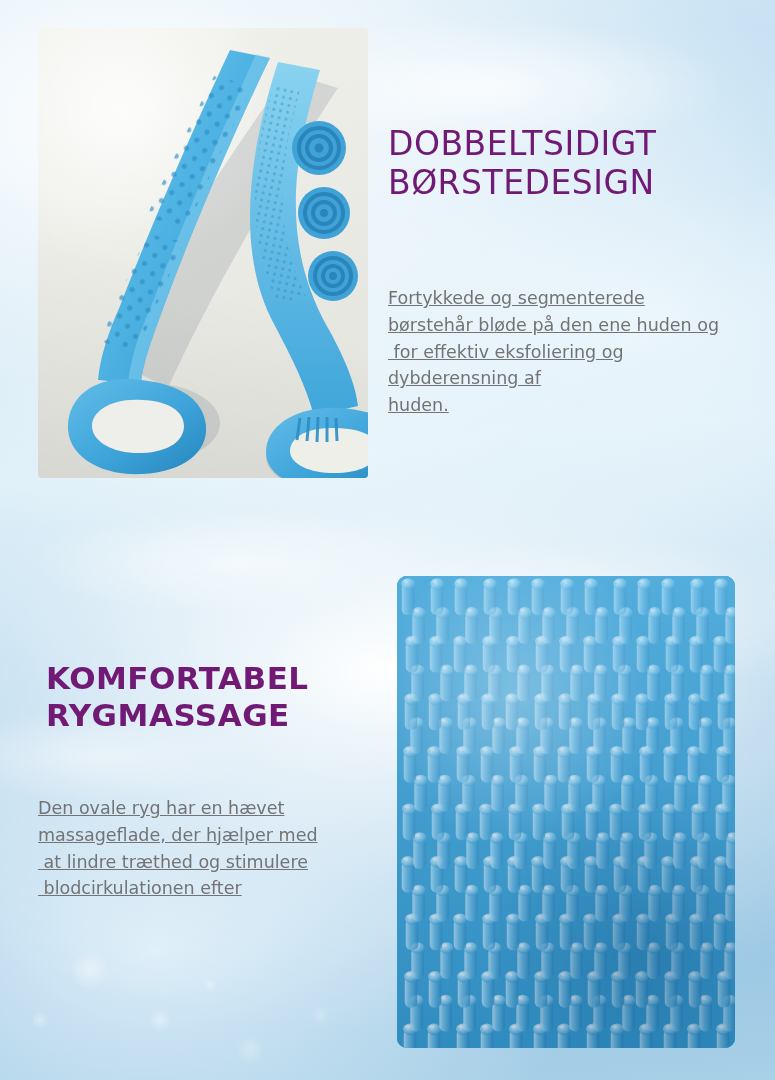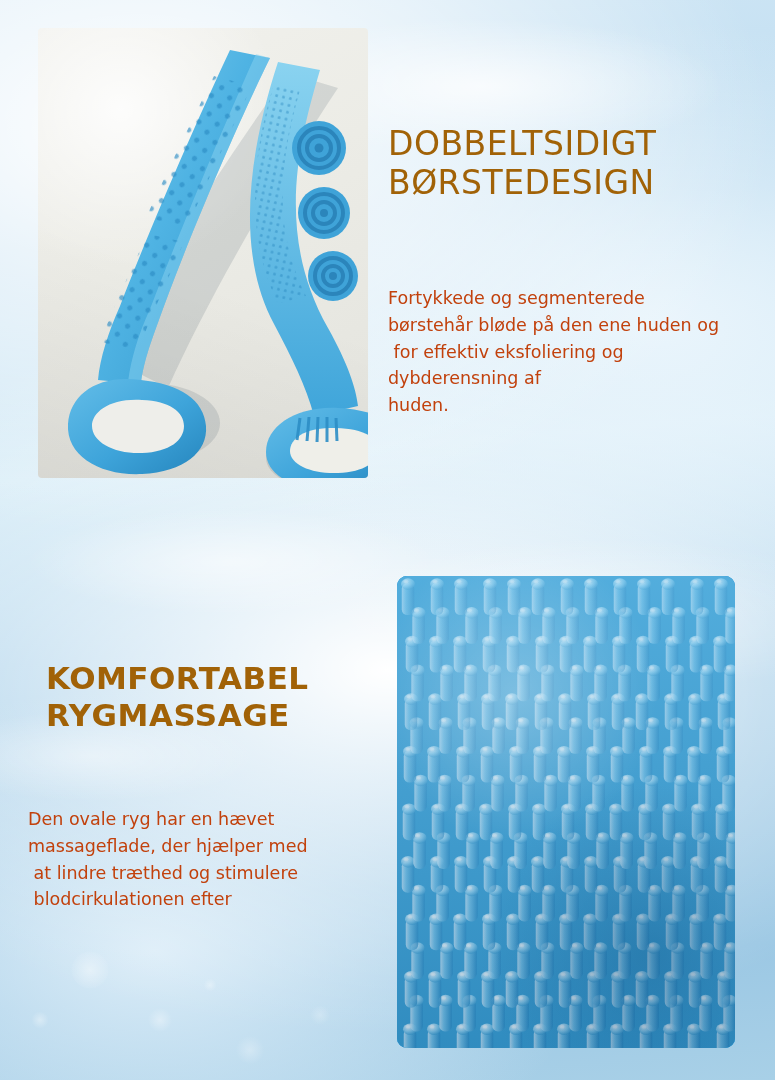--- a/index.html
+++ b/index.html
@@ -70,38 +70,39 @@
     background:
       radial-gradient(ellipse 70% 50% at 25% 18%, rgba(255,255,255,0.85), rgba(255,255,255,0) 70%),
       linear-gradient(200deg, rgba(0,0,0,0) 55%, rgba(0,0,0,0.07) 100%);
   }
 
   
   .strap-wrap { position: absolute; inset: 0; }
 
   .headline {
     position: absolute;
-    color: #a16207;
+    color: #701a75;
     font-family: "DejaVu Sans", sans-serif;
     font-weight: 400;
     letter-spacing: 0.5px;
     line-height: 1.18;
   }
   .h1-main {
     left: 388px;
     top: 125px;
     font-size: 33px;
     width: 370px;
   }
   .body-copy {
     position: absolute;
-    color: #c2410c;
+    color: #737373;
     font-size: 17.5px;
     line-height: 1.53;
     width: 372px;
+    text-decoration: underline;
   }
   .p1 {
     left: 388px;
     top: 285px;
   }
   .p1 .ln { display: block; white-space: pre; }
 
   
   .section-two {
     position: absolute;
@@ -122,25 +123,24 @@
   }
 
   .h2-main {
     left: 46px;
     top: 140px;
     font-size: 31px;
     width: 340px;
     font-weight: bold;
   }
   .p2 {
-    left: 28px;
+    left: 38px;
     top: 275px;
     width: 350px;
     font-size: 17.5px;
-    margin-top: 11px;
   }
   .p2 .ln { display: block; white-space: pre; }
 
   
   .bristle-field {
     position: absolute; inset: 0;
     background-color: #2f9ad8;
   }
   .bristle-field .cols { position: absolute; inset: 0; }
   .bristle-field .glow {

